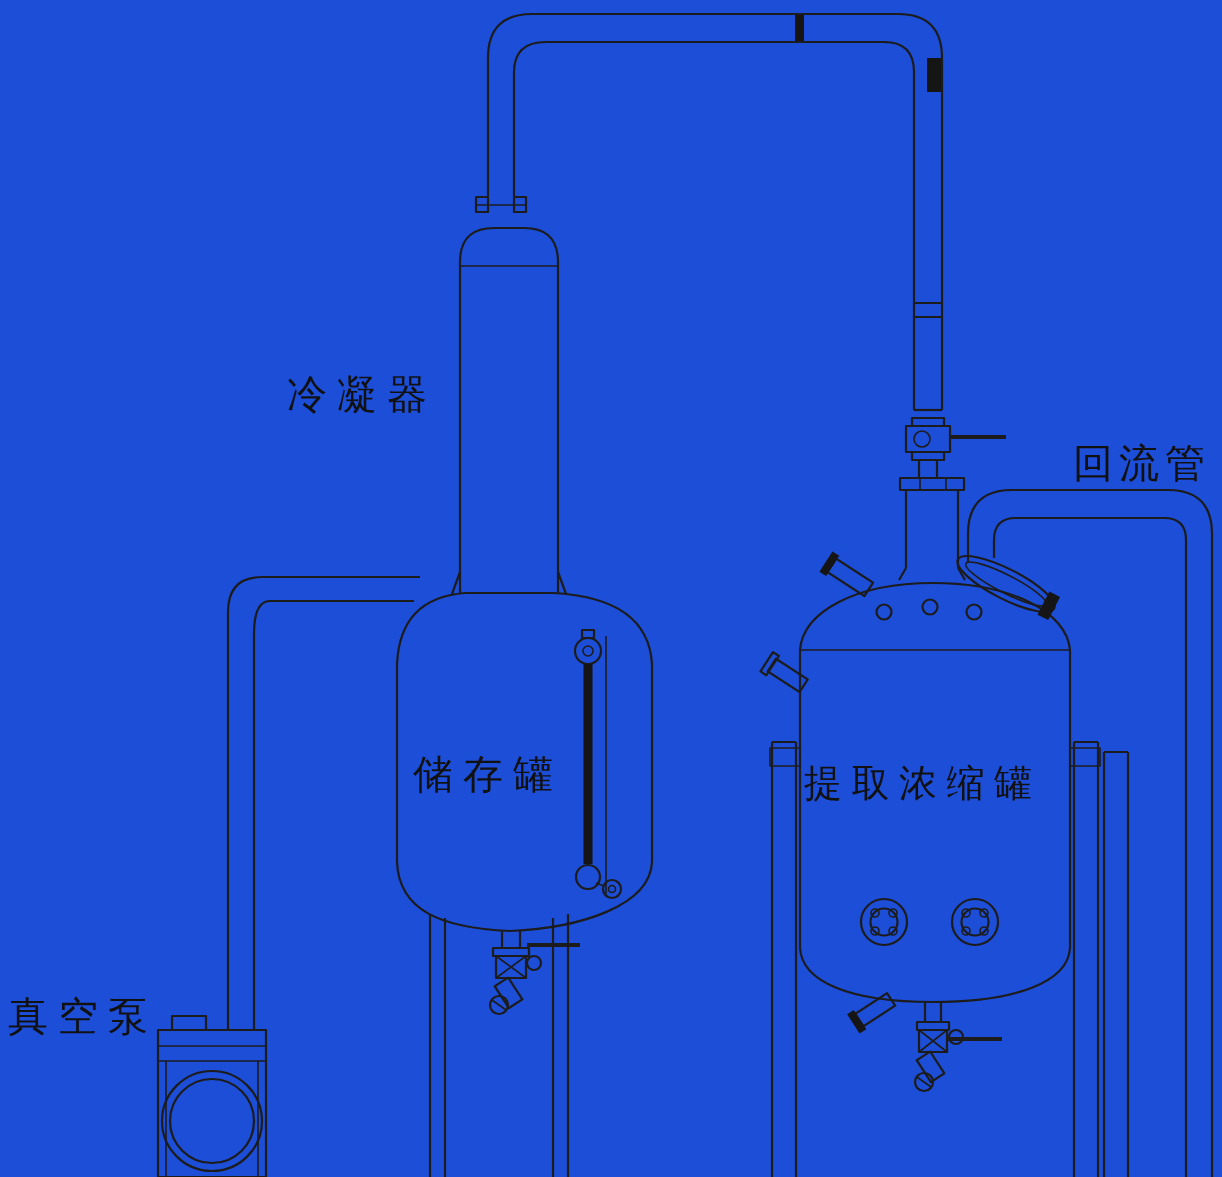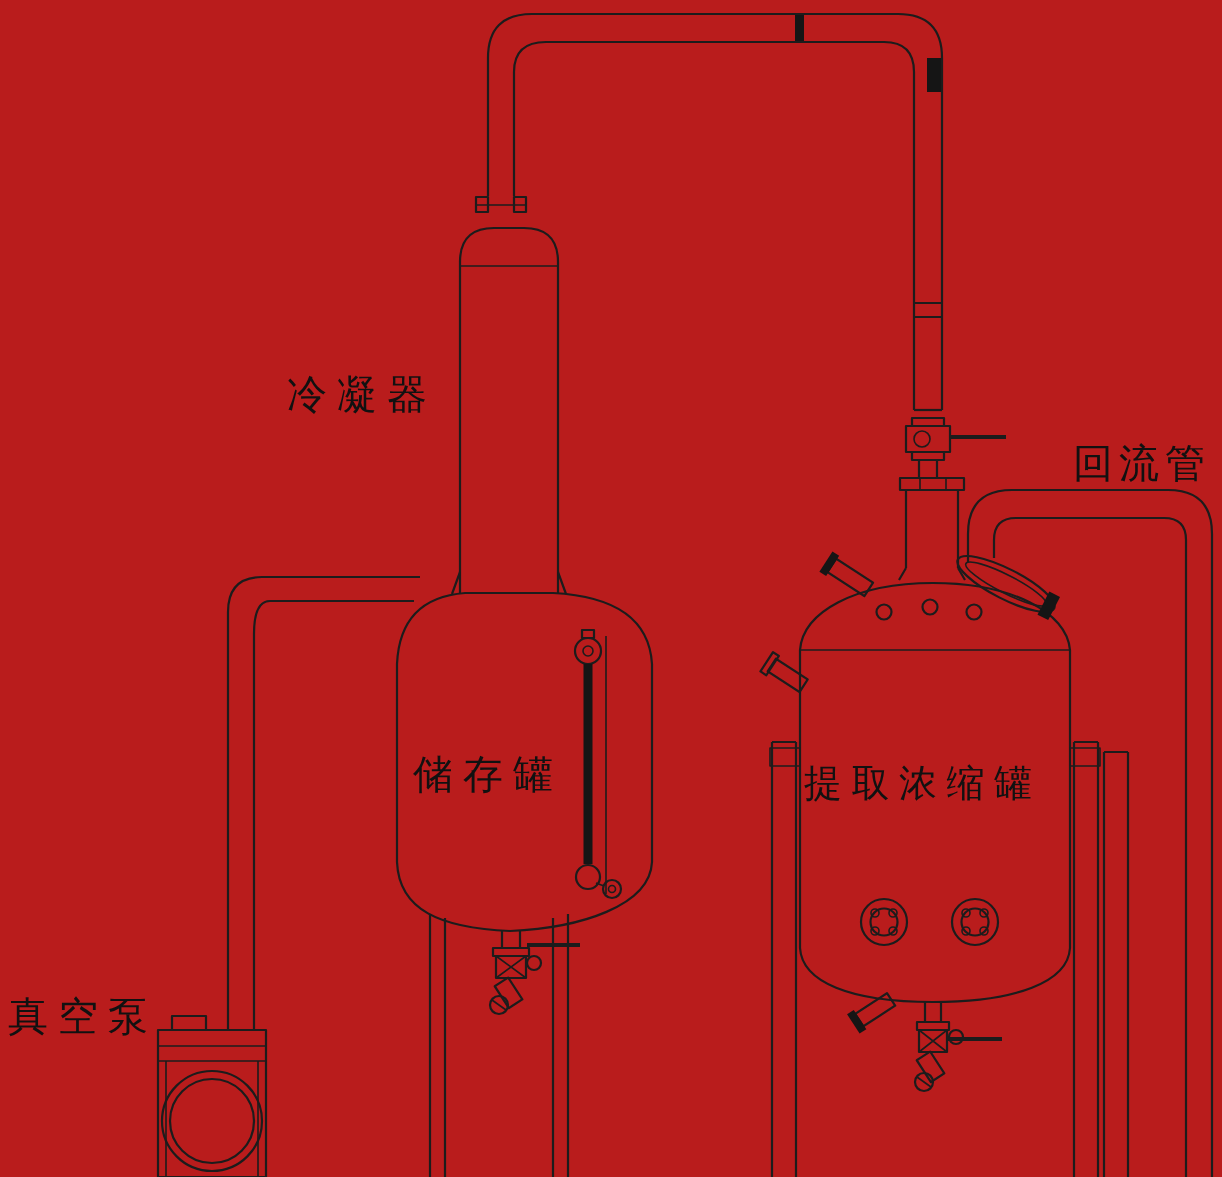--- a/index.html
+++ b/index.html
@@ -1,16 +1,16 @@
 <!DOCTYPE html>
 <html><head>
 <meta charset="utf-8">
 <style>
   html,body { margin:0; padding:0; background:#ffffff; }
-  .stage { width:1222px; height:1177px; position:relative; background:#b91c1c; overflow:hidden; }
+  .stage { width:1222px; height:1177px; position:relative; background:#1d4ed8; overflow:hidden; }
   svg { display:block; }
   svg .ln { stroke:#1c1c1c; stroke-width:2.2; fill:none; stroke-linejoin:round; stroke-linecap:butt; }
   svg .thin { stroke-width:1.6; }
   svg .thick { stroke-width:4; }
   svg .fill { fill:#151515; stroke:none; }
   svg text.lbl {
     stroke:none; fill:#111111;
     font-family:"Liberation Serif","DejaVu Serif",serif;
     font-size:40px;
   }

